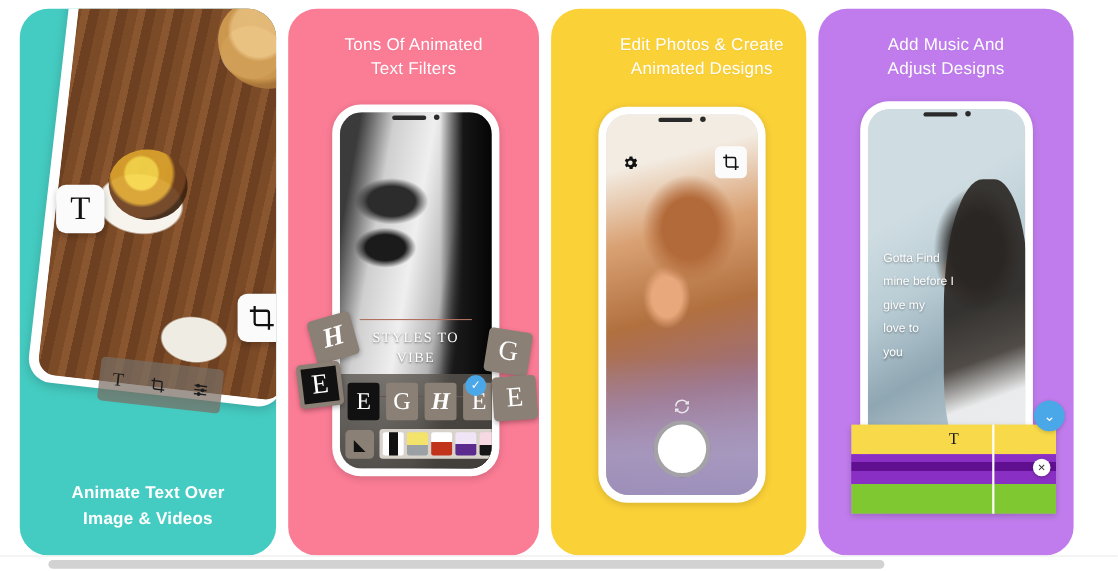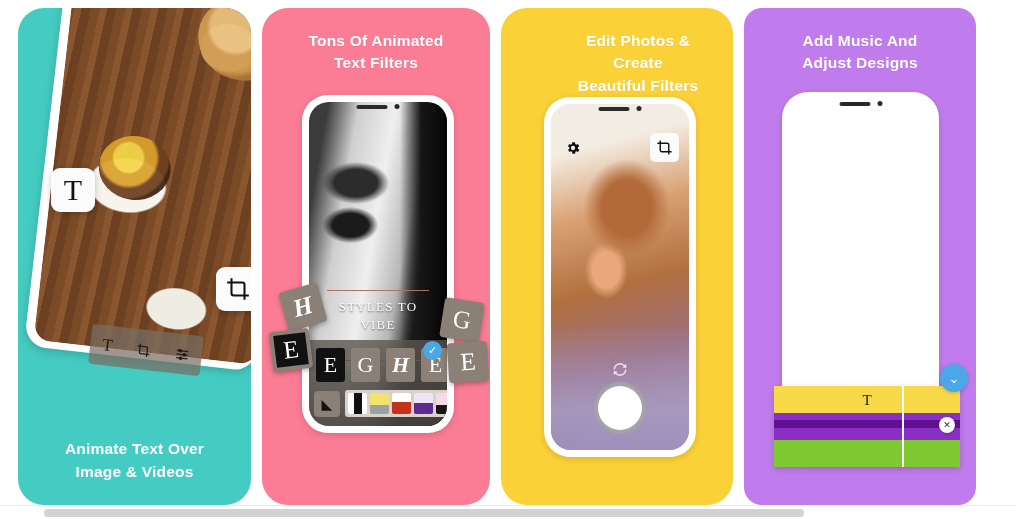--- a/index.html
+++ b/index.html
@@ -26,28 +26,28 @@
     position: relative;
     width: 228px;
     height: 497px;
     border-radius: 26px;
     overflow: hidden;
     flex: 0 0 auto;
   }
   .panel.p1 { background: #45ccc2; width: 233px; margin-left: -4px; }
   .panel.p2 { background: #fa7c95; }
   .panel.p3 { background: #fbd138; width: 232px; padding-left: 42px; }
-  .panel.p4 { background: #c07cec; width: 232px; border-radius: 18px; }
+  .panel.p4 { background: #c07cec; width: 232px; }
 
   .panel-title {
     position: relative;
     z-index: 9;
     text-align: center;
     color: #ffffff;
-    font-weight: bold;
+    font-weight: normal;
     font-size: 15.5px;
     line-height: 1.45;
     letter-spacing: .2px;
     padding: 22px 16px 0 16px;
     text-shadow: 0 1px 1px rgba(0,0,0,.05);
   }
   .panel-caption {
     position: absolute;
     left: 0; right: 0; bottom: 22px;
     z-index: 9;
@@ -481,21 +481,21 @@
         <span>G</span>
       </div>
     <div class="p2-tile t-e2">
         <span>E</span>
       </div>
   </div>
 
   <div class="panel p3">
     <div class="panel-title">
       <div>Edit Photos &amp; Create</div>
-      <div>Beautiful Filters</div>
+      <div>Animated Designs</div>
     </div>
 
     <div class="phone p3-phone">
       <div class="phone-screen">
         <div class="p3-screen-bg"></div>
 
         <svg class="p3-gear" viewBox="0 0 24 24" fill="#111">
           <path d="M19.4 13a7.9 7.9 0 0 0 0-2l2-1.6-2-3.4-2.4 1a8 8 0 0 0-1.7-1l-.4-2.6h-4l-.4 2.6a8 8 0 0 0-1.7 1l-2.4-1-2 3.4L6.6 11a7.9 7.9 0 0 0 0 2l-2 1.6 2 3.4 2.4-1a8 8 0 0 0 1.7 1l.4 2.6h4l.4-2.6a8 8 0 0 0 1.7-1l2.4 1 2-3.4zM12 15.2A3.2 3.2 0 1 1 15.2 12 3.2 3.2 0 0 1 12 15.2z"></path>
         </svg>
 
@@ -522,20 +522,30 @@
     </div>
   </div>
 
   <div class="panel p4">
     <div class="panel-title">
       <div>Add Music And</div>
       <div>Adjust Designs</div>
     </div>
 
     <div class="phone p4-phone">
+      <div class="phone-screen">
+        <div class="p4-screen-bg"></div>
+        <div class="p4-lyrics">
+          <div>Gotta Find</div>
+          <div>mine before I</div>
+          <div>give my</div>
+          <div>love to</div>
+          <div>you</div>
+        </div>
+      </div>
       <div class="notch">
         <div class="speaker"></div>
         <div class="cam"></div>
       </div>
     </div>
 
     <div class="p4-timeline">
       <div class="tl-track yellow">
         <span class="tl-t-glyph">T</span>
       </div>

